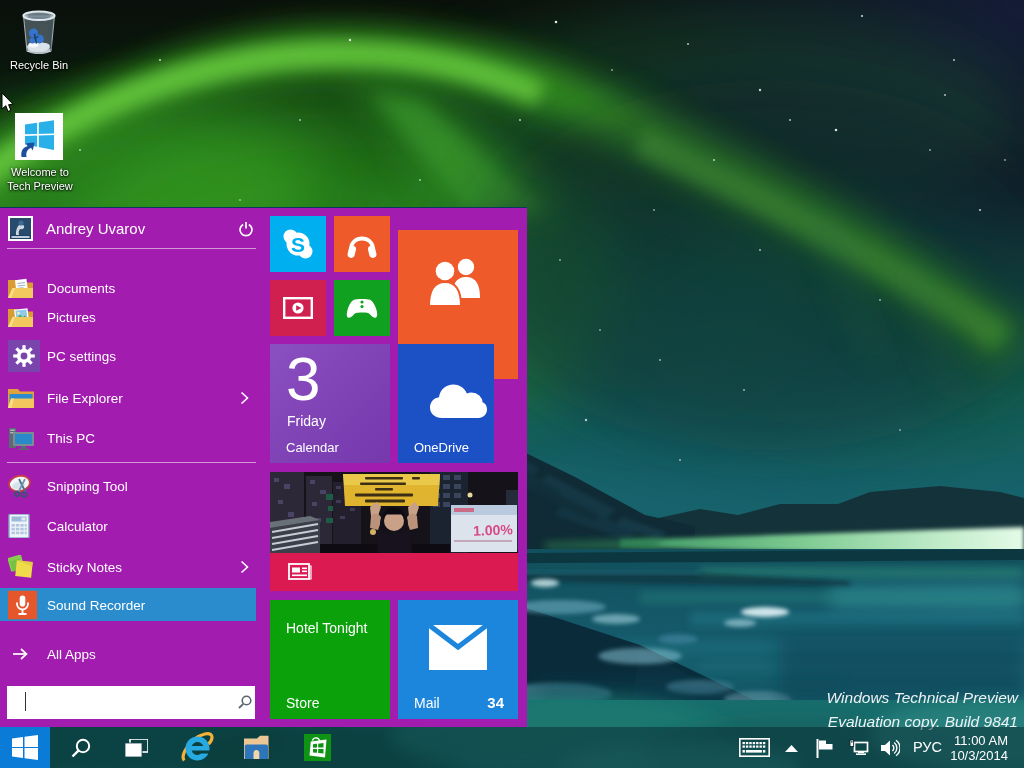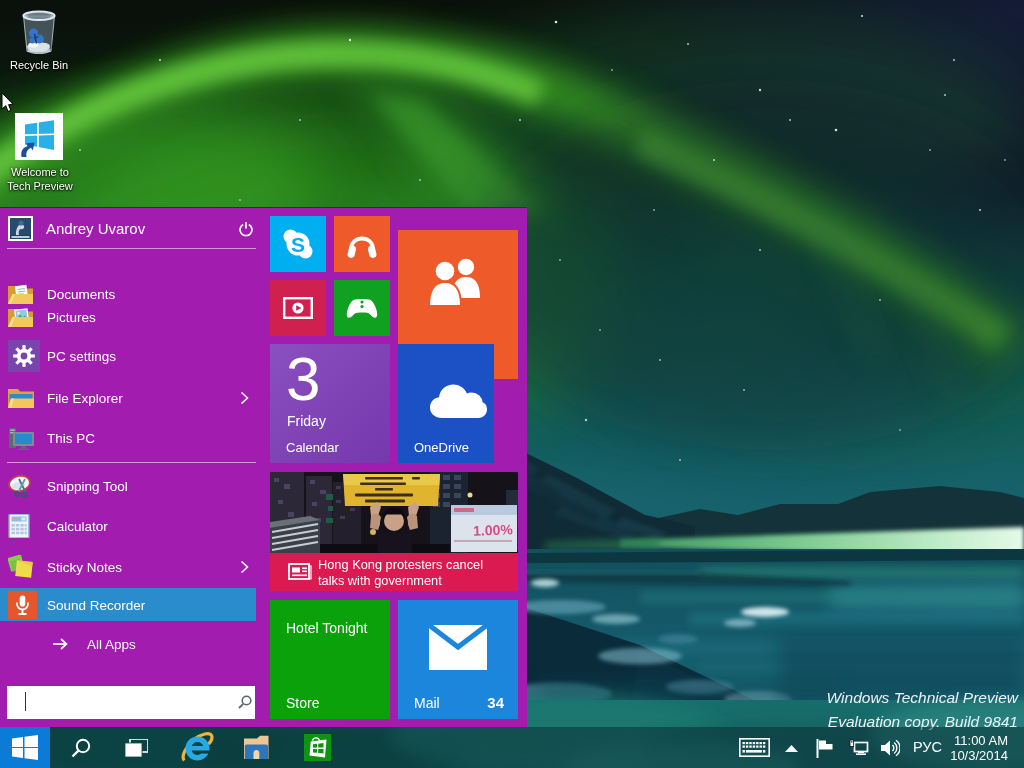--- a/index.html
+++ b/index.html
@@ -203,21 +203,21 @@
  </svg>
  <div class="abs" style="left:46px;top:12px;font-size:15px;color:#fff;">Andrey Uvarov</div>
  <svg class="abs" style="left:238px;top:13px" width="16" height="16" viewBox="0 0 16 16">
   <path d="M5.2 3.4 A6 6 0 1 0 10.8 3.4" fill="none" stroke="#fff" stroke-width="1.7"></path>
   <line x1="8" y1="1" x2="8" y2="7.5" stroke="#fff" stroke-width="1.7"></line>
  </svg>
  <div class="abs" style="left:7px;top:40px;width:249px;height:1px;background:rgba(255,255,255,0.55)"></div>
 
  <div class="abs" style="left:0;top:380px;width:256px;height:33px;background:#2a8ccd;"></div>
 
- <div class="mi" style="top:66px;padding-left:40px;">
+ <div class="mi" style="top:60px;padding-left:40px;">
   <svg class="ic" width="25" height="22">
           <path d="M0 3 L9 3 L11 5.5 L25 5.5 L25 21 L0 21 Z" fill="#d99c34"></path>
           <g transform="rotate(-7 13 11)">
             <rect x="8" y="2.5" width="11.5" height="15.5" fill="#fff"></rect>
             <rect x="10" y="5.5" width="7.5" height="1" fill="#9ab0bb"></rect>
             <rect x="10" y="8" width="7.5" height="1" fill="#9ab0bb"></rect>
             <rect x="10" y="10.5" width="5.5" height="1" fill="#9ab0bb"></rect>
           </g>
           <path d="M0 21 L4.5 11 L25 11 L25 21 Z" fill="#f2c95f"></path>
           <path d="M0 21 L4.5 11 L7.2 11 L3 21 Z" fill="#f9dd8a"></path>
@@ -338,21 +338,21 @@
           <g stroke="#fff" fill="none">
             <rect x="11.7" y="5" width="5.6" height="11" rx="2.8" fill="#fff" stroke="none"></rect>
             <path d="M9 12 v1.5 a5.5 5.5 0 0 0 11 0 V12" stroke-width="1.8"></path>
             <line x1="14.5" y1="19" x2="14.5" y2="22.5" stroke-width="1.8"></line>
             <line x1="10.5" y1="23.5" x2="18.5" y2="23.5" stroke-width="1.8"></line>
           </g>
         </svg>
   <div class="txt">Sound Recorder</div>
  </div>
 
- <div class="mi" style="top:416px;margin-left:40px;">
+ <div class="mi" style="top:426px;">
   <svg class="ic" style="left:13px" width="16" height="12">
           <line x1="0" y1="6" x2="13" y2="6" stroke="#fff" stroke-width="1.7"></line>
           <polyline points="8,1 13.5,6 8,11" fill="none" stroke="#fff" stroke-width="1.7"></polyline>
         </svg>
   <div class="txt">All Apps</div>
  </div>
 
  <div class="abs" style="left:7px;top:478px;width:248px;height:33px;background:#fff;"></div>
  <div class="abs" style="left:25px;top:484px;width:1px;height:19px;background:#333;"></div>
  <svg class="abs" style="left:238px;top:487px" width="14" height="14">
@@ -501,21 +501,20 @@
    <circle cx="103" cy="60" r="3" fill="#e8c46a" opacity="0.9"></circle>
   </svg>
   <svg class="abs" style="left:16px;top:89px" width="26" height="21" viewBox="0 0 26 21">
           <rect x="3" y="3" width="20" height="15" fill="none" stroke="#fff" stroke-width="1.8"></rect>
           <rect x="6" y="6.5" width="8" height="5" fill="#fff"></rect>
           <rect x="16" y="6.5" width="5" height="1.6" fill="#fff"></rect>
           <rect x="16" y="9.5" width="5" height="1.6" fill="#fff"></rect>
           <rect x="6" y="13.5" width="15" height="1.6" fill="#fff"></rect>
           <path d="M23 5 h2 v13 h-2" fill="none" stroke="#fff" stroke-width="1.2"></path>
         </svg>
-  <div class="abs" style="left:48px;top:85px;font-size:12.8px;line-height:15.5px;color:#fff;">Hong Kong protesters cancel<br>talks with government</div>
  </div>
 
  <div class="tile" style="left:270px;top:392px;width:120px;height:119px;background:#0aa10a;">
   <div class="abs" style="left:16px;top:20px;font-size:14px;color:#fff;">Hotel Tonight</div>
   <div class="tlabel" style="font-size:14px;">Store</div>
  </div>
  <div class="tile" style="left:398px;top:392px;width:120px;height:119px;background:#1b86dc;text-align:center;">
   <svg class="abs" style="left:31px;top:25px" width="58" height="45" viewBox="0 0 58 45">
           <rect width="58" height="45" fill="#fff"></rect>
           <path d="M0 0 L29 22 L58 0" fill="none" stroke="#1b86dc" stroke-width="5"></path>

